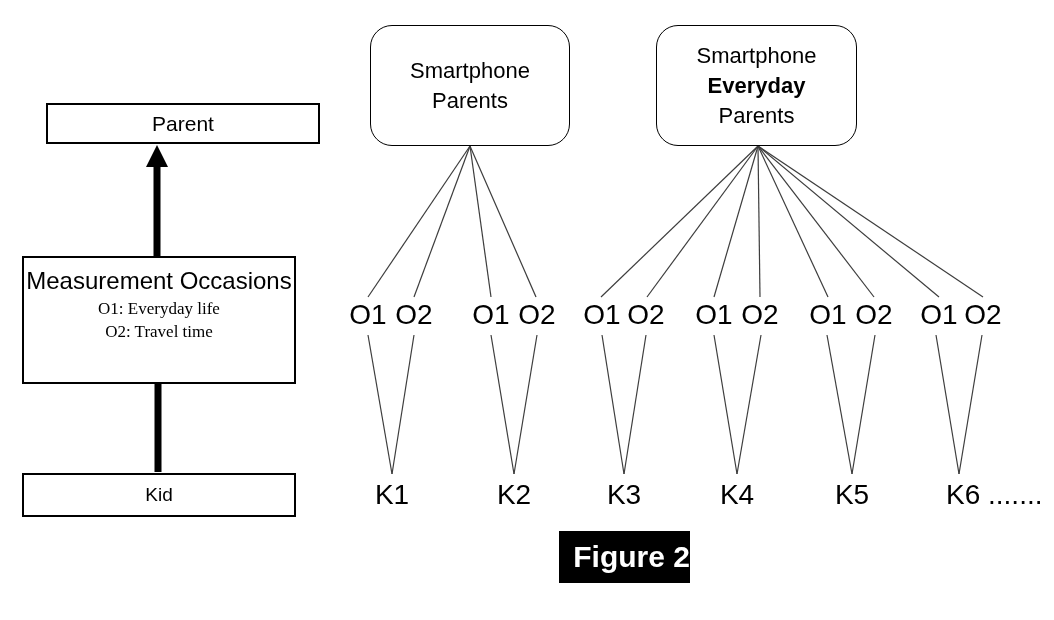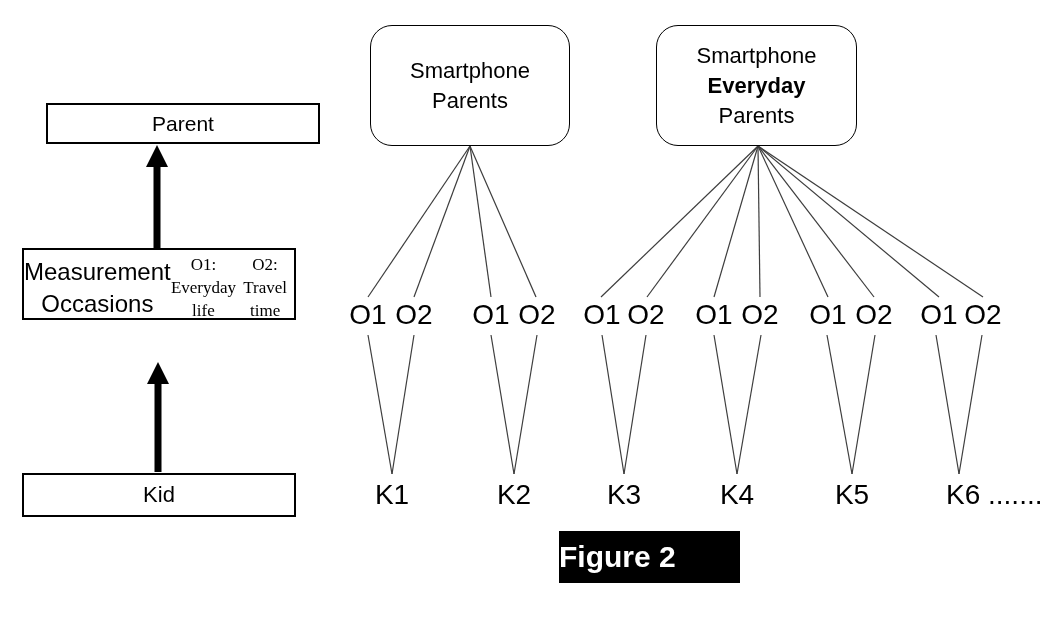--- a/index.html
+++ b/index.html
@@ -24,23 +24,23 @@
   .sq-box {
     position: absolute;
     border: 2px solid #000;
     background: #fff;
     display: flex;
     align-items: center;
     justify-content: center;
     text-align: center;
   }
   .box-parent { left: 22px; top: 103px; width: 274px; height: 41px; font-size: 21px; margin-left: 24px; }
-  .box-kid    { left: 22px; top: 473px; width: 274px; height: 44px; font-size: 22px; }
-  .box-meas   { left: 22px; top: 248px; width: 274px; height: 72px;
-                flex-direction: row; justify-content: flex-start; padding-top: 7px; }
+  .box-kid    { left: 22px; top: 473px; width: 274px; height: 44px; font-size: 19px; }
+  .box-meas   { left: 22px; top: 256px; width: 274px; height: 128px;
+                flex-direction: column; justify-content: flex-start; padding-top: 7px; }
   .box-meas .meas-title { font-size: 24px; line-height: 32px; }
   .box-meas .meas-sub   { font-size: 17px; line-height: 23px; font-family: Liberation Serif, serif; }
 
   
   .round-box {
     position: absolute;
     top: 25px;
     height: 121px;
     border: 1.6px solid #000;
     border-radius: 22px;
@@ -75,26 +75,26 @@
     white-space: nowrap;
   }
   .k-label.left-anchored {
     transform: none;
   }
 
   
   .figure-box {
     position: absolute;
     left: 559px; top: 531px;
-    width: 181px; height: 52px;
+    width: 131px; height: 52px;
     background: #000;
     color: #fff;
     display: flex;
     align-items: center;
-    justify-content: flex-start;
+    justify-content: flex-end;
     font-size: 30px;
     font-weight: bold;
   }
 </style>
 </head>
 <body>
 
 <div class="canvas">
 
   <svg class="wires" viewBox="0 0 1054 620" xmlns="http://www.w3.org/2000/svg">

